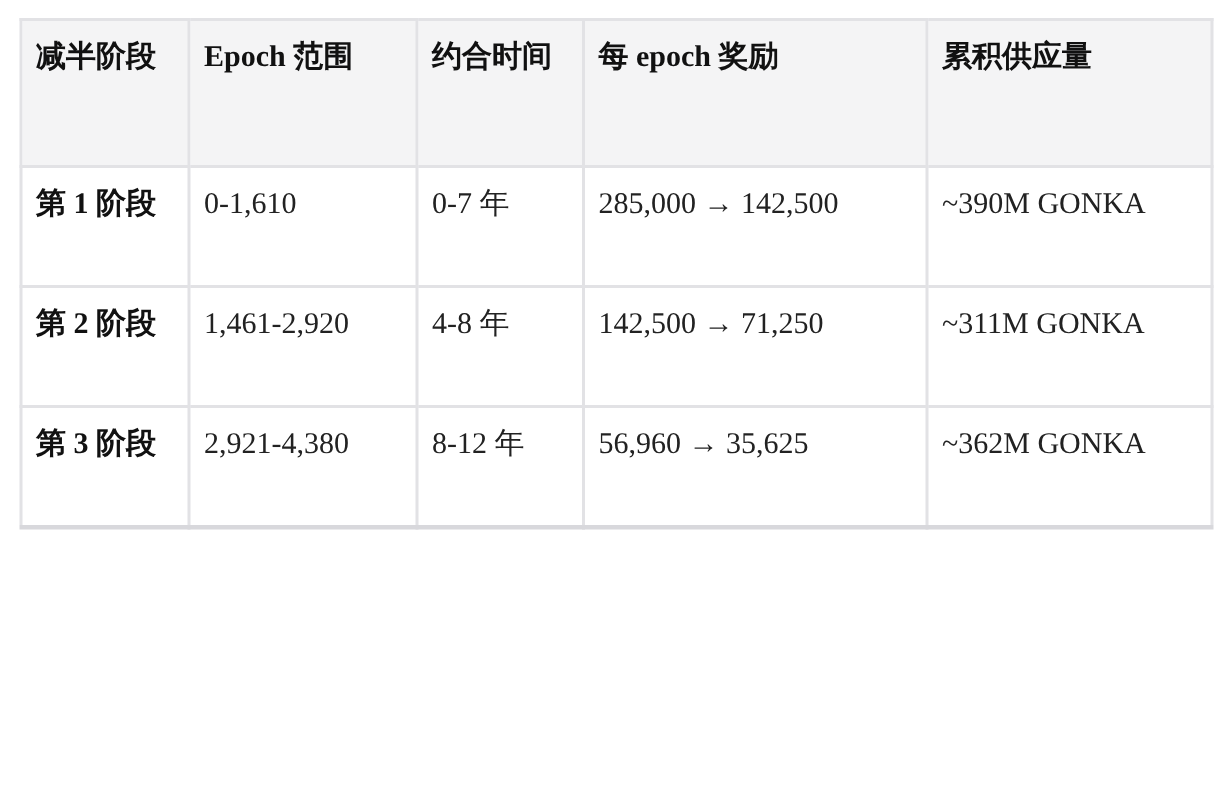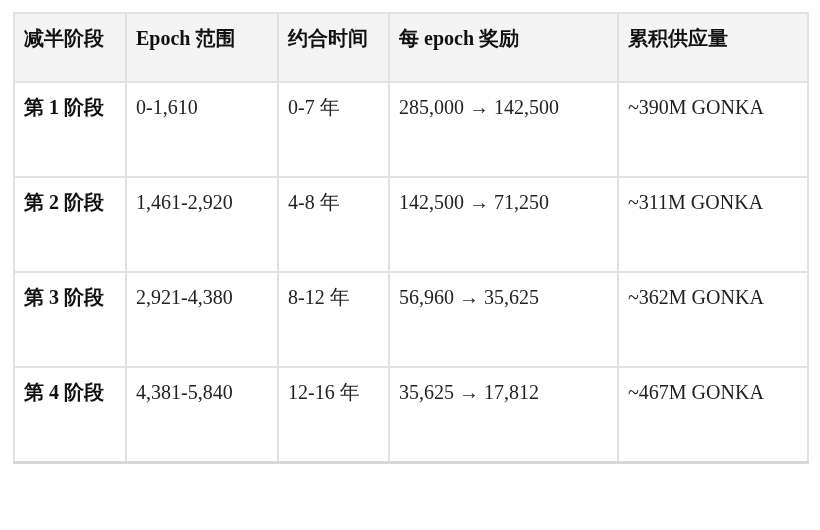--- a/index.html
+++ b/index.html
@@ -39,26 +39,26 @@
     padding: 12px 8px 8px 9px;
     font-size: 20px;
     line-height: 1.25;
     box-sizing: border-box;
     overflow: hidden;
     white-space: nowrap;
   }
   table.halving thead th {
     background: #f4f4f5;
     font-weight: bold;
-    height: 69px;
+    height: 98px;
     color: #111111;
   }
   table.halving tbody td {
     background: #ffffff;
-    height: 95px;
+    height: 80px;
     font-weight: normal;
     color: #222222;
   }
   table.halving tbody td.stage {
     font-weight: bold;
     color: #111111;
   }
 </style>
 </head>
 <body>
@@ -96,22 +96,15 @@
         <td>142,500 → 71,250</td>
         <td>~311M GONKA</td>
       </tr>
       <tr>
         <td class="stage">第 3 阶段</td>
         <td>2,921-4,380</td>
         <td>8-12 年</td>
         <td>56,960 → 35,625</td>
         <td>~362M GONKA</td>
       </tr>
-      <tr>
-        <td class="stage">第 4 阶段</td>
-        <td>4,381-5,840</td>
-        <td>12-16 年</td>
-        <td>35,625 → 17,812</td>
-        <td>~467M GONKA</td>
-      </tr>
     </tbody>
   </table>
 </div>
 
 </body></html>

